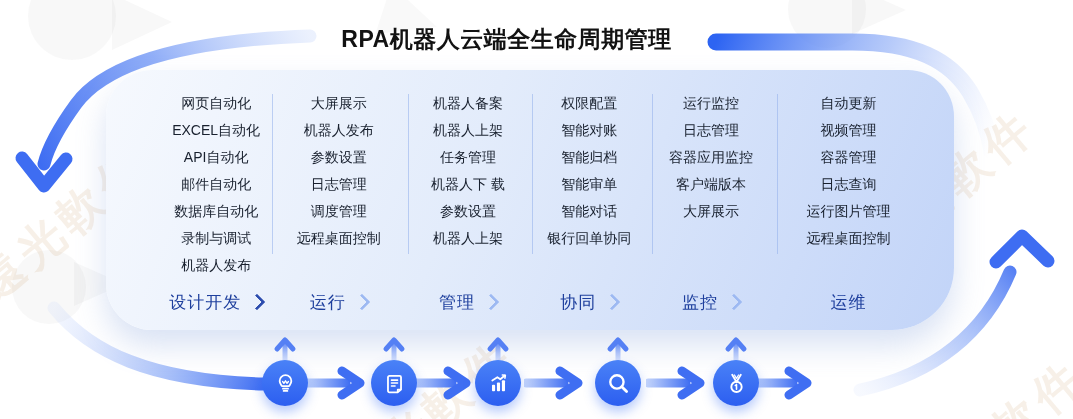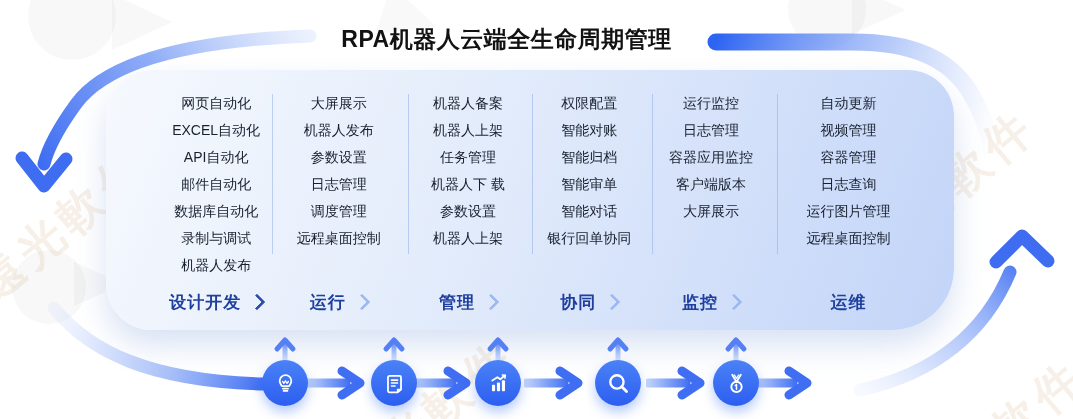--- a/index.html
+++ b/index.html
@@ -29,21 +29,21 @@
     box-shadow:0 16px 30px rgba(130,160,220,0.30);
     display:flex;padding:20px 30px 14px 55px;
   }
   .divider{position:absolute;width:1px;top:24px;height:160px;background:rgba(145,175,235,0.55);}
   .d1{left:166px}.d2{left:302px}.d3{left:426px}.d4{left:546px}.d5{left:671px}
   .col{display:flex;flex-direction:column;text-align:center;}
   .c1{width:111px}.c2{width:136px}.c3{width:124px}.c4{width:120px}.c5{width:125px}.c6{width:152px}
   .item{height:27px;line-height:27px;font-size:14px;color:#18202e;white-space:nowrap;}
   .category{
     margin-top:auto;height:28px;display:flex;align-items:center;justify-content:center;gap:10px;
-    font-size:17px;font-weight:bold;color:#1e3f9d;letter-spacing:1px;
+    font-size:17px;font-weight:normal;color:#1e3f9d;letter-spacing:1px;
   }
   .chev{width:9px;height:9px;border-top:3px solid #9db9f2;border-right:3px solid #9db9f2;
         transform:rotate(45deg);border-radius:1px;flex:none;}
   .col.c1 .chev{border-color:#2c4cae;}
   
   .icon-circle{
     position:absolute;top:360px;width:46px;height:46px;border-radius:50%;z-index:3;
     background:linear-gradient(180deg,#4a82f7,#2c5ef0);
     display:flex;align-items:center;justify-content:center;
     box-shadow:0 6px 12px rgba(47,102,243,0.35);

